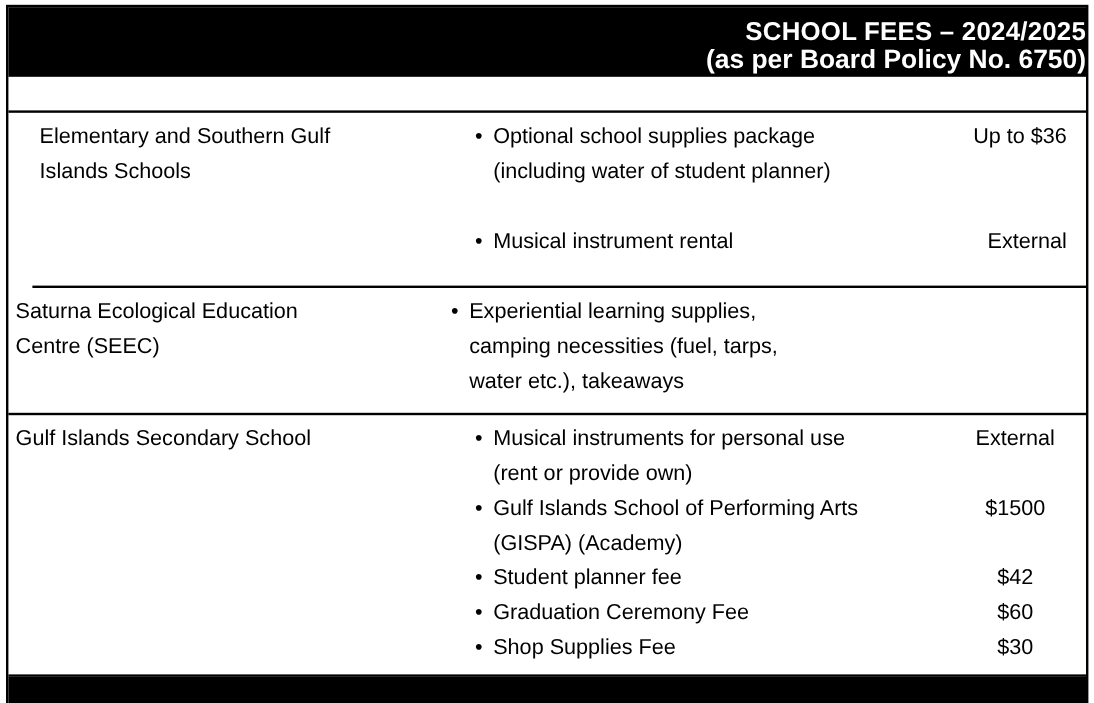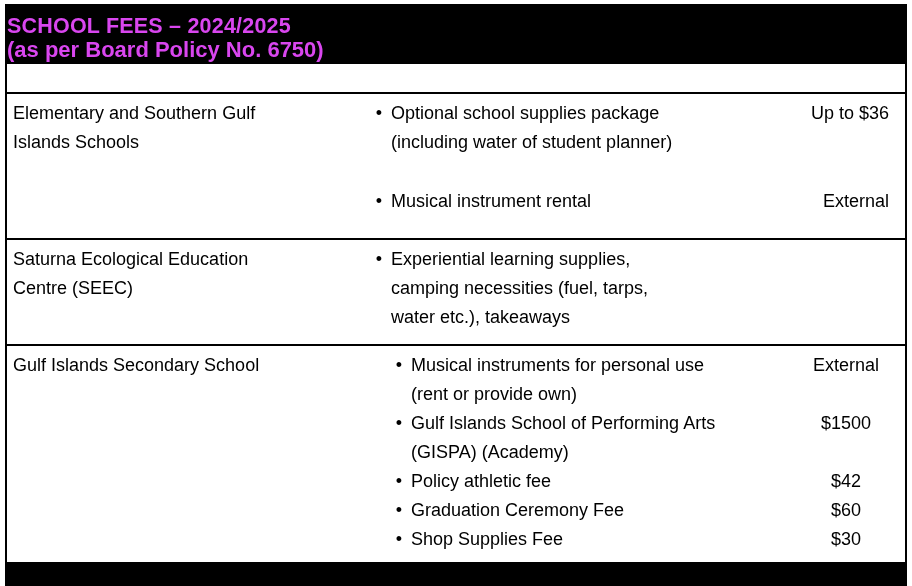--- a/index.html
+++ b/index.html
@@ -26,22 +26,22 @@
     box-sizing: border-box;
     display: flex;
     flex-direction: column;
     background: #ffffff;
   }
   
   .header-band {
     height: 58px;
     box-sizing: border-box;
     background: #000000;
-    color: #d946ef;
-    text-align: left;
+    color: #ffffff;
+    text-align: right;
     padding-top: 7px;
     flex: none;
   }
   .doc-title {
     font-size: 21.5px;
     font-weight: bold;
     line-height: 26px;
     letter-spacing: 0.2px;
   }
   .doc-subtitle {
@@ -55,21 +55,21 @@
     box-sizing: border-box;
     border-bottom: 2px solid #000000;
     flex: none;
   }
   .fee-row {
     display: flex;
     box-sizing: border-box;
     border-bottom: 2px solid #000000;
     flex: none;
   }
-  .row-1 { height: 146px; }
+  .row-1 { height: 146px; margin-left: 20px; }
   .row-2 { height: 106px; }
   .row-3 { height: 218px; gap: 20px; }
 
   .school-cell {
     width: 360px;
     flex: none;
     box-sizing: border-box;
     padding: 5px 10px 0 6px;
     font-size: 18px;
     line-height: 29px;
@@ -170,21 +170,21 @@
           <span class="item-fee">External</span>
         </div>
         <div class="fee-item">
           <span class="bullet">•</span>
           <span class="item-text">Gulf Islands School of Performing Arts
 (GISPA) (Academy)</span>
           <span class="item-fee">$1500</span>
         </div>
         <div class="fee-item">
           <span class="bullet">•</span>
-          <span class="item-text">Policy athletic fee</span>
+          <span class="item-text">Student planner fee</span>
           <span class="item-fee">$42</span>
         </div>
         <div class="fee-item">
           <span class="bullet">•</span>
           <span class="item-text">Graduation Ceremony Fee</span>
           <span class="item-fee">$60</span>
         </div>
         <div class="fee-item">
           <span class="bullet">•</span>
           <span class="item-text">Shop Supplies Fee</span>

